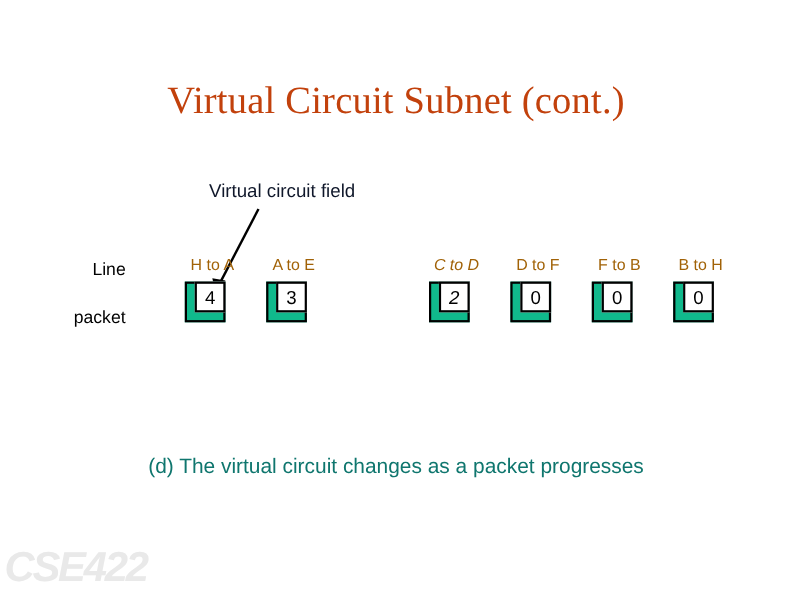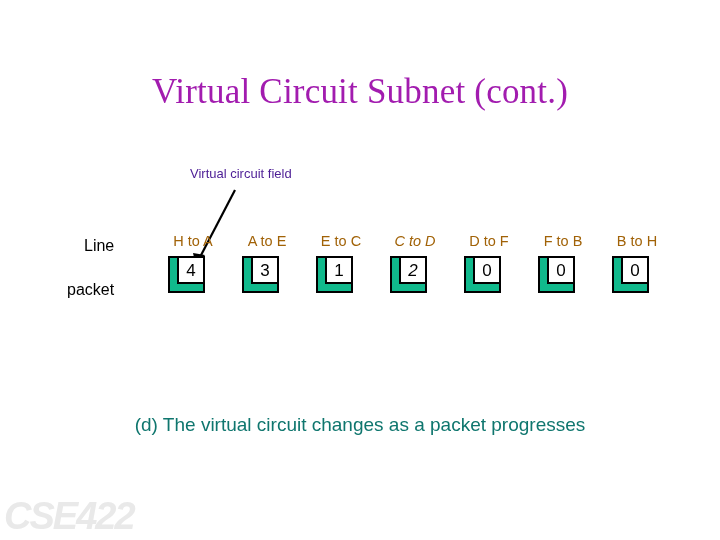--- a/index.html
+++ b/index.html
@@ -21,32 +21,32 @@
   #slide-title {
     position: absolute;
     left: 0;
     top: 70px;
     width: 720px;
     text-align: center;
     font-family: "Liberation Serif", serif;
     font-size: 35px;
     line-height: 44px;
     letter-spacing: 0.2px;
-    color: #a21caf;
+    color: #c2410c;
     white-space: nowrap;
   }
 
   
   #vc-field-label {
     position: absolute;
     left: 190px;
     top: 163px;
-    font-size: 13px;
+    font-size: 17px;
     line-height: 22px;
-    color: #4c1d95;
+    color: #0f172a;
     white-space: nowrap;
   }
   #callout-arrow {
     position: absolute;
     left: 180px;
     top: 185px;
     width: 70px;
     height: 85px;
     overflow: visible;
   }
@@ -175,26 +175,20 @@
     </div>
   </div>
 
   <div class="packet-col" style="left:74px;">
     <div class="packet-header">A to E</div>
     <div class="packet-box">
       <div class="packet-vc">3</div>
     </div>
   </div>
 
-  <div class="packet-col" style="left:148px;">
-    <div class="packet-header">E to C</div>
-    <div class="packet-box">
-      <div class="packet-vc">1</div>
-    </div>
-  </div>
 
   <div class="packet-col" style="left:222px;font-style:italic;">
     <div class="packet-header">C to D</div>
     <div class="packet-box">
       <div class="packet-vc">2</div>
     </div>
   </div>
 
   <div class="packet-col" style="left:296px;">
     <div class="packet-header">D to F</div>

